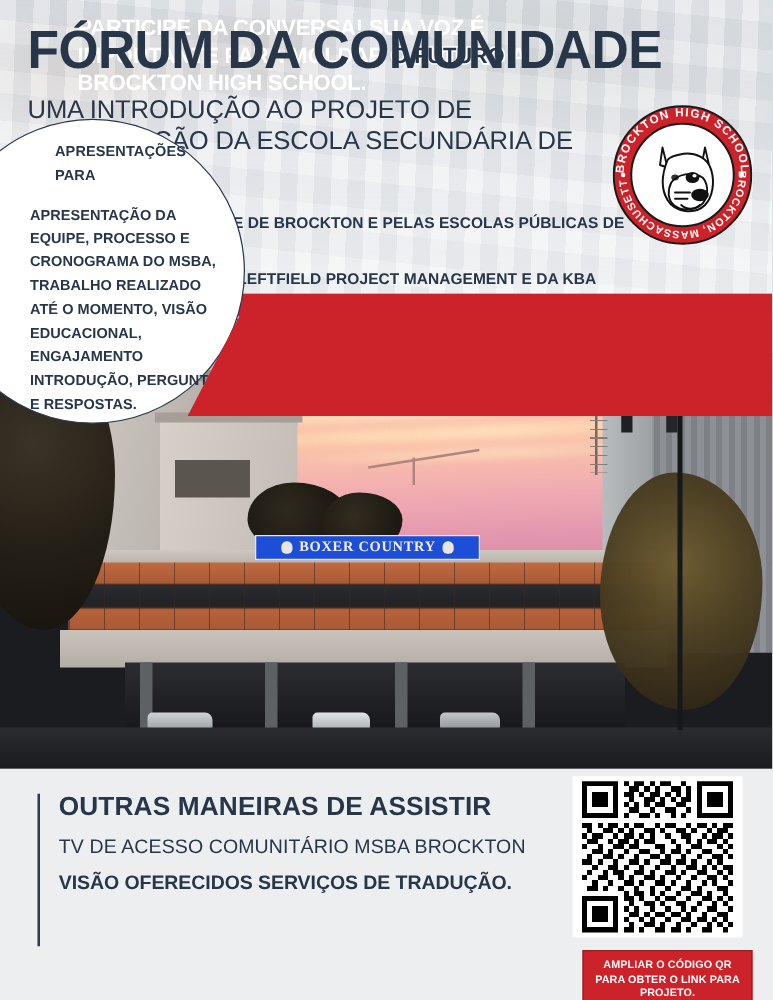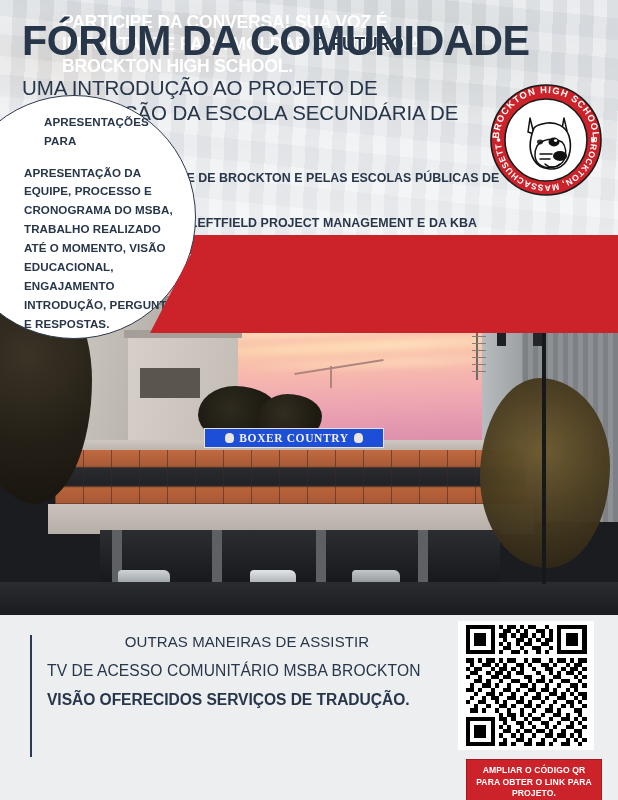--- a/index.html
+++ b/index.html
@@ -449,25 +449,24 @@
     width: 2px; height: 122px;
     background: #2B3A4E;
   }
   .bottom-text {
     position: absolute;
     left: 47px; top: 17px;
     width: 400px;
     color: #28364A;
   }
   .watch-title {
-    font-size: 15px;
-    font-weight: 400;
+    font-size: 21px;
+    font-weight: 700;
     letter-spacing: .1px;
     line-height: 1.3;
-    text-align: center;
   }
   .watch-line {
     margin-top: 10px;
     font-size: 15.6px;
     font-weight: 400;
     letter-spacing: .1px;
   }
   .watch-bold {
     margin-top: 11px;
     font-size: 15.6px;

